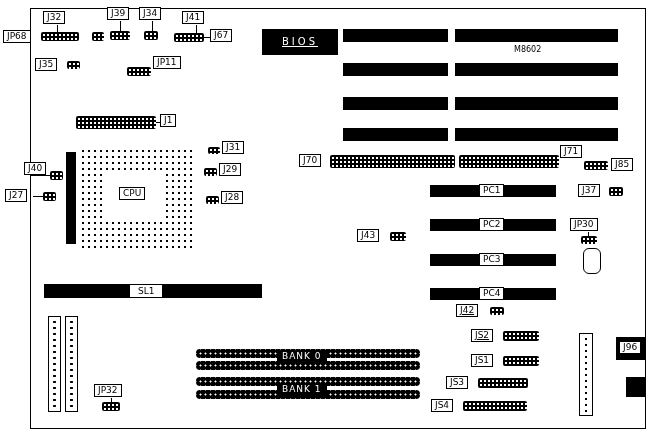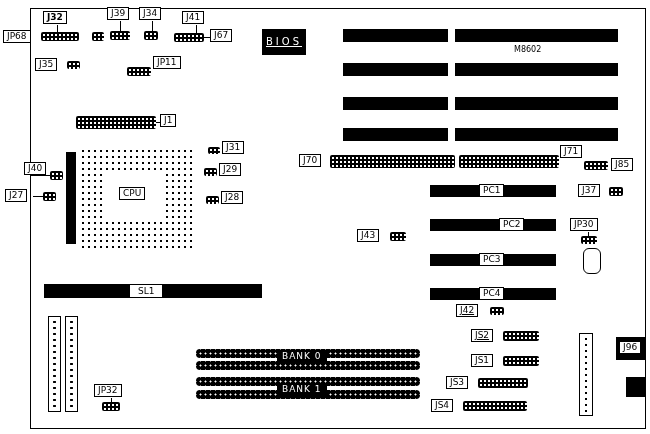--- a/index.html
+++ b/index.html
@@ -49,40 +49,40 @@
   .round-outline { position:absolute; border:1px solid #000; background:#fff; border-radius:6px; z-index:3; }
 </style>
 </head>
 <body>
 
 <div id="board">
   <div class="outline"></div>
 
   <div class="label" style="left:3px;top:30px;">JP68</div>
   <div class="dotbar" style="left:41px;top:32px;width:38px;height:9px;"></div>
-  <div class="label" style="left:43px;top:11px;font-weight:bold;">J32</div>
+  <div class="label" style="left:43px;top:11px;">J32</div>
   <div class="vline" style="left:57px;top:25px;height:7px;"></div>
   <div class="dotbar" style="left:92px;top:32px;width:12px;height:9px;"></div>
   <div class="label" style="left:107px;top:7px;">J39</div>
   <div class="vline" style="left:120px;top:21px;height:10px;"></div>
   <div class="dotbar" style="left:110px;top:31px;width:20px;height:9px;"></div>
   <div class="label" style="left:139px;top:7px;">J34</div>
   <div class="vline" style="left:152px;top:21px;height:10px;"></div>
   <div class="dotbar" style="left:144px;top:31px;width:14px;height:9px;"></div>
   <div class="label" style="left:182px;top:11px;">J41</div>
   <div class="vline" style="left:196px;top:25px;height:8px;"></div>
   <div class="dotbar" style="left:174px;top:33px;width:30px;height:9px;"></div>
   <div class="label" style="left:210px;top:29px;">J67</div>
   <div class="hline" style="left:204px;top:37px;width:6px;"></div>
   <div class="label" style="left:35px;top:58px;">J35</div>
   <div class="dotbar" style="left:67px;top:61px;width:13px;height:8px;"></div>
   <div class="label" style="left:153px;top:56px;">JP11</div>
   <div class="dotbar" style="left:127px;top:67px;width:24px;height:9px;"></div>
 
-  <div class="chip chip-bios" style="left:262px;top:29px;width:44px;height:26px;text-decoration:underline;">BIOS</div>
+  <div class="chip chip-bios" style="left:262px;top:29px;width:76px;height:26px;text-decoration:underline;">BIOS</div>
 
   <div class="bar" style="left:343px;top:29px;width:105px;height:13px;"></div>
   <div class="bar" style="left:455px;top:29px;width:163px;height:13px;"></div>
   <div class="small-text" style="left:514px;top:45px;">M8602</div>
   <div class="bar" style="left:343px;top:63px;width:105px;height:13px;"></div>
   <div class="bar" style="left:455px;top:63px;width:163px;height:13px;"></div>
   <div class="bar" style="left:343px;top:97px;width:105px;height:13px;"></div>
   <div class="bar" style="left:455px;top:97px;width:163px;height:13px;"></div>
   <div class="bar" style="left:343px;top:128px;width:105px;height:13px;"></div>
   <div class="bar" style="left:455px;top:128px;width:163px;height:13px;"></div>
@@ -116,21 +116,21 @@
   <div class="label" style="left:560px;top:145px;">J71</div>
   <div class="dotbar" style="left:584px;top:161px;width:24px;height:9px;"></div>
   <div class="label" style="left:611px;top:158px;">J85</div>
 
   <div class="bar" style="left:430px;top:185px;width:126px;height:12px;"></div>
   <div class="label" style="left:479px;top:184px;">PC1</div>
   <div class="label" style="left:578px;top:184px;">J37</div>
   <div class="dotbar" style="left:609px;top:187px;width:14px;height:9px;"></div>
 
   <div class="bar" style="left:430px;top:219px;width:126px;height:12px;"></div>
-  <div class="label" style="left:499px;top:218px;">PC2</div>
+  <div class="label" style="left:479px;top:218px;">PC2</div>
   <div class="label" style="left:570px;top:218px;">JP30</div>
   <div class="vline" style="left:588px;top:232px;height:4px;"></div>
   <div class="dotbar" style="left:581px;top:236px;width:16px;height:8px;"></div>
   <div class="round-outline" style="left:583px;top:248px;width:18px;height:26px;"></div>
 
   <div class="label" style="left:357px;top:229px;">J43</div>
   <div class="dotbar" style="left:390px;top:232px;width:16px;height:9px;"></div>
 
   <div class="bar" style="left:430px;top:254px;width:126px;height:12px;"></div>
   <div class="label" style="left:479px;top:253px;">PC3</div>

